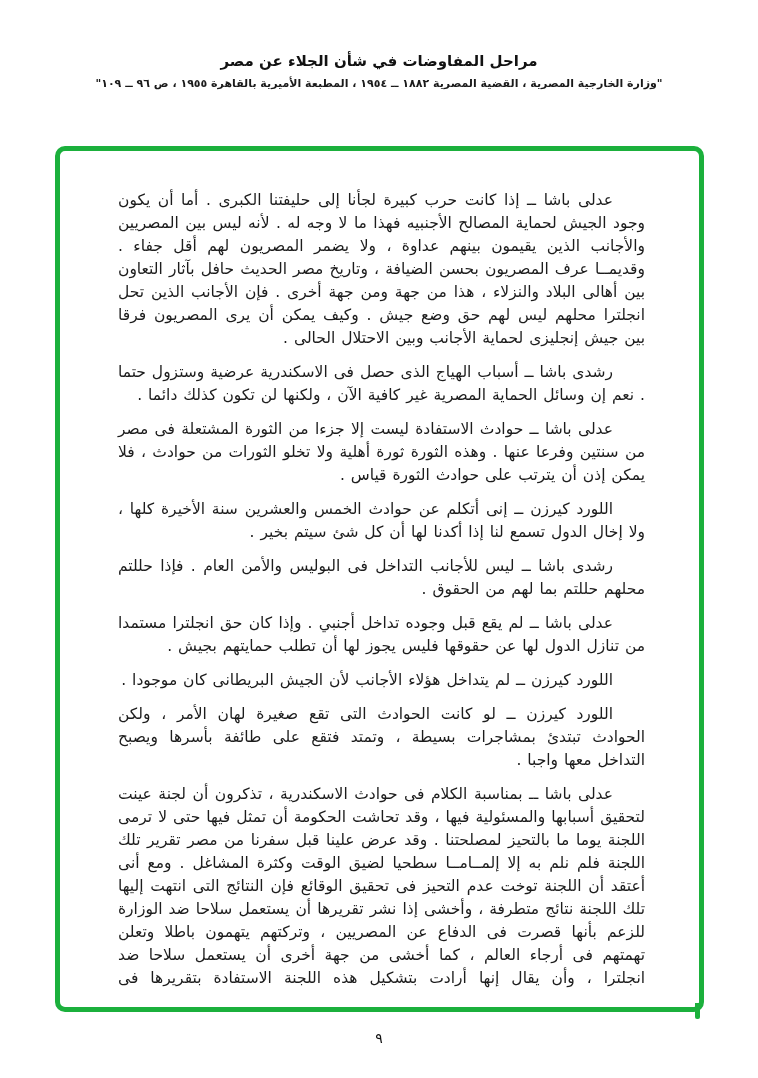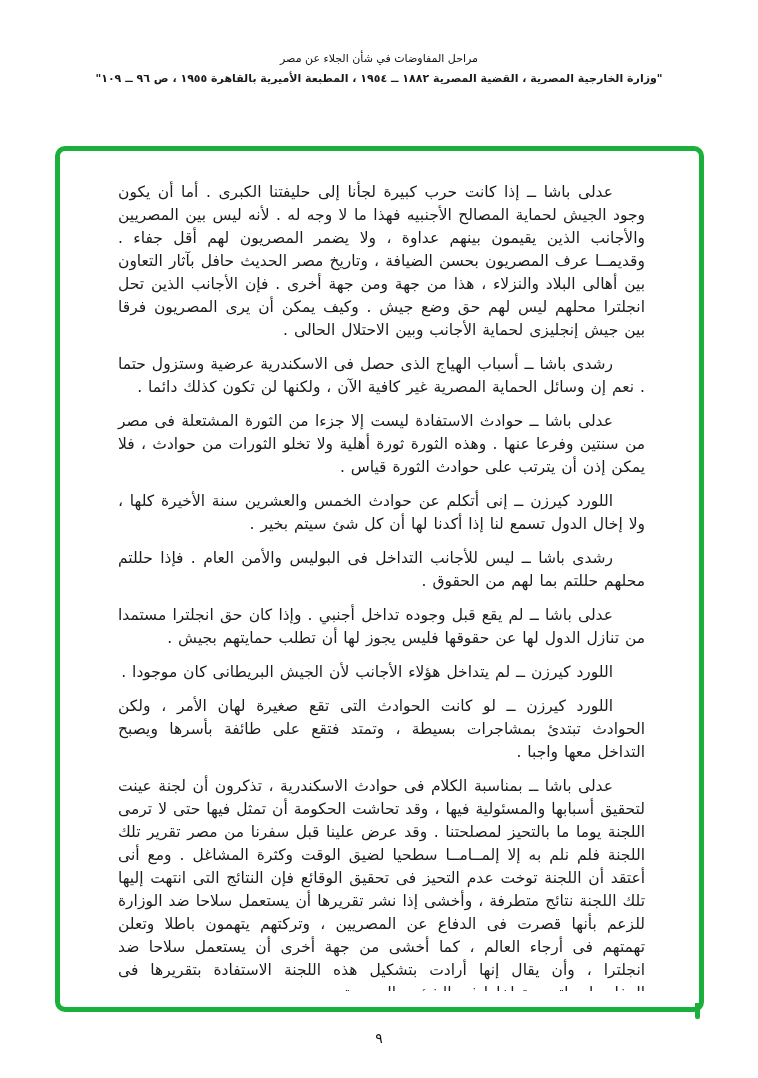--- a/index.html
+++ b/index.html
@@ -12,22 +12,22 @@
     overflow: hidden;
   }
   .page-header {
     position: absolute;
     top: 52px; left: 0; right: 0;
     text-align: center;
     direction: rtl;
     color: #121212;
   }
   .header-title {
-    font-size: 11px;
-    font-weight: normal;
+    font-size: 15px;
+    font-weight: bold;
     letter-spacing: 0.5px;
   }
   .header-subtitle {
     font-size: 17px;
     font-weight: bold;
     margin-top: 7px;
   }
   .header-source {
     font-size: 11px;
     font-weight: bold;
@@ -47,21 +47,21 @@
     right: -1px; bottom: -12px;
     width: 5px; height: 16px;
     background: #1bb03c;
     border-radius: 0 0 2px 2px;
   }
   .doc-content {
     position: absolute;
     left: 60px; top: 151px;
     width: 639px; height: 840px;
     box-sizing: border-box;
-    padding: 30px 54px 0 58px;
+    padding: 38px 54px 0 58px;
     direction: rtl;
     text-align: justify;
     font-size: 15.5px;
     line-height: 23px;
     color: #1c1c1c;
     overflow: hidden;
   }
   .doc-content p {
     margin: 0 0 11px 0;
     text-indent: 32px;

